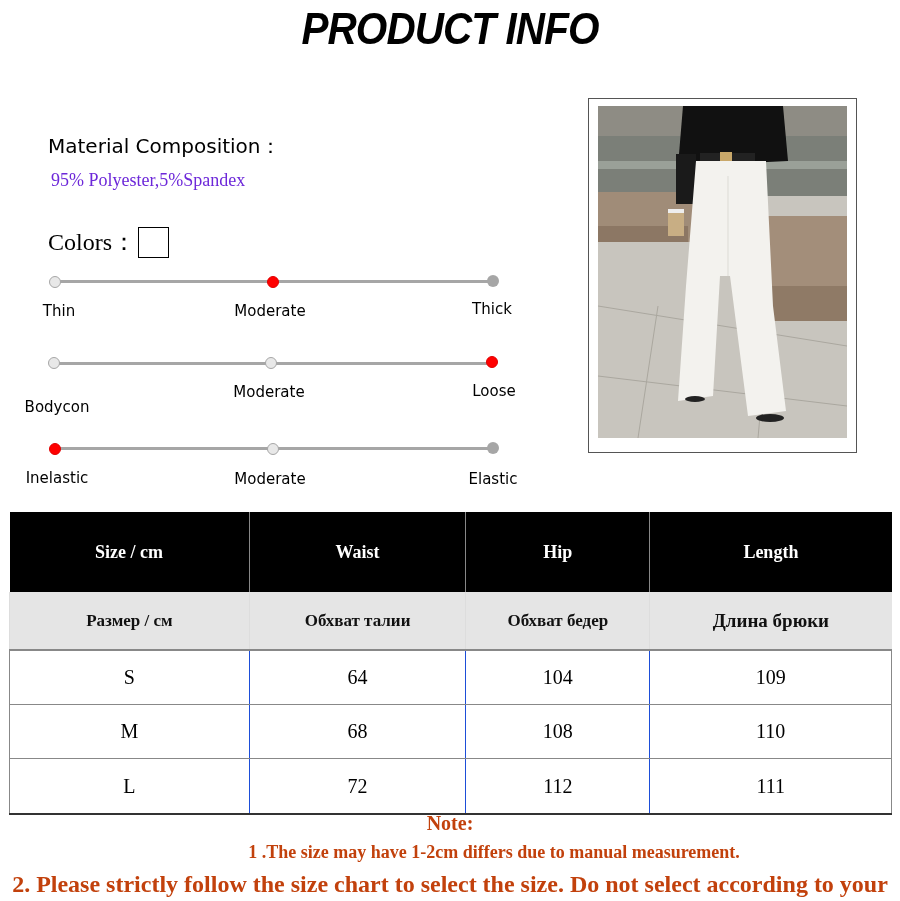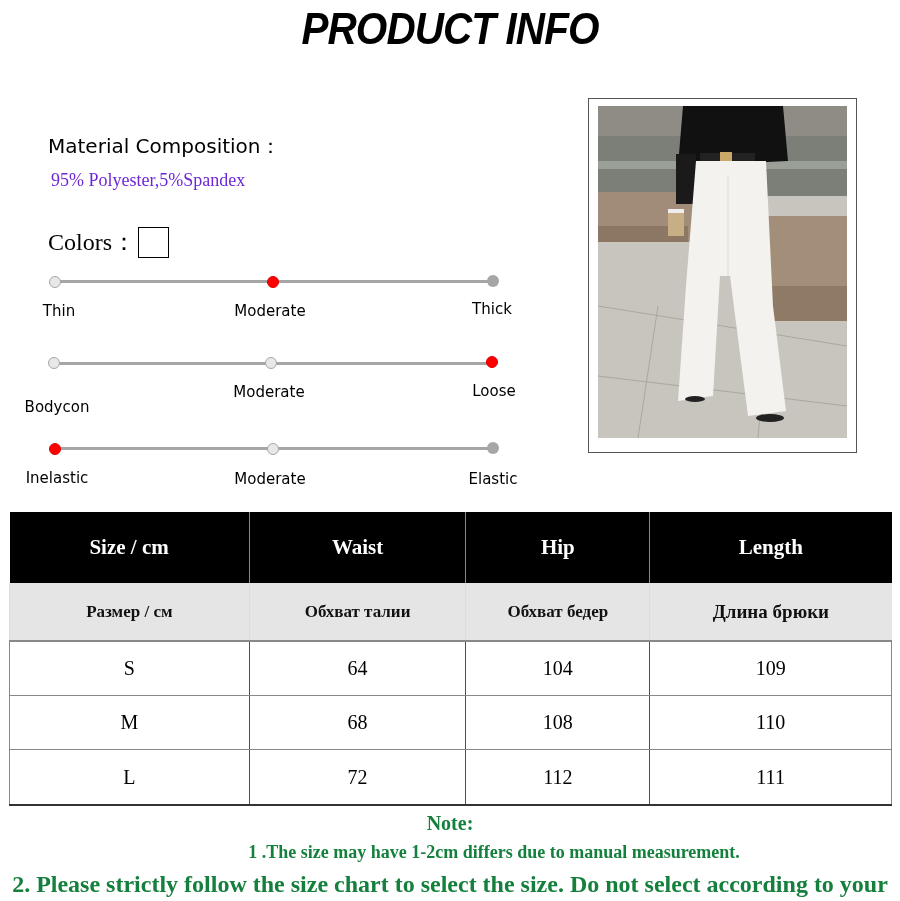--- a/index.html
+++ b/index.html
@@ -13,29 +13,29 @@
   .scale .line { position:absolute; left:55px; width:438px; height:3px; background:#a6a6a6; border-radius:2px; }
   .dot { position:absolute; width:12px; height:12px; border-radius:50%; box-sizing:border-box; margin-left:-6px; margin-top:-6px; }
   .dot.empty { background:#e8e8e8; border:1.5px solid #a6a6a6; }
   .dot.end { background:#a6a6a6; }
   .dot.sel { background:#ff0000; border:1px solid #e00000; }
   .slabel { position:absolute; font-family:"DejaVu Sans", sans-serif; font-size:15px; transform:translateX(-50%); white-space:nowrap; }
   .photo-frame { position:absolute; left:588px; top:98px; width:269px; height:355px; border:1px solid #555; box-sizing:border-box; background:#fff; }
   .photo { position:absolute; left:9px; top:7px; width:249px; height:332px; overflow:hidden; background:#c9c6bf; }
   table.size { position:absolute; left:9px; top:512px; width:883px; border-collapse:collapse; font-family:"Liberation Serif", serif; }
   table.size td { text-align:center; padding:0; }
-  tr.h-en td { background:#000; color:#fff; font-weight:bold; font-size:21px; height:71px; border-left:1px solid #888; }
+  tr.h-en td { background:#000; color:#fff; font-weight:bold; font-size:18px; height:80px; border-left:1px solid #888; }
   tr.h-en td:first-child { border-left:none; }
   tr.h-ru td { background:#e5e5e5; color:#111; font-weight:bold; font-size:17px; height:57px; border-left:1px solid #ddd; border-bottom:2px solid #888; }
   tr.h-ru td.big { font-size:19px; }
   tr.row td { background:#fff; font-size:20px; height:53px; border-left:1px solid #1d4ed8; border-bottom:1.5px solid #888; }
   tr.row td:first-child { border-left:1.5px solid #888; }
   tr.row td:last-child { border-right:1.5px solid #888; }
   tr.row:last-child td { border-bottom:2px solid #333; height:54px; }
-  .note { position:absolute; left:0; width:900px; text-align:center; color:#15803d; font-family:"Liberation Serif", serif; font-weight:bold; }
+  .note { position:absolute; left:0; width:900px; text-align:center; color:#c2410c; font-family:"Liberation Serif", serif; font-weight:bold; }
 </style>
 </head>
 <body>
 
 <div class="title">PRODUCT INFO</div>
 
 <div class="mat-label">Material Composition：</div>
 <div class="mat-value">95% Polyester,5%Spandex</div>
 
 <div class="colors">

